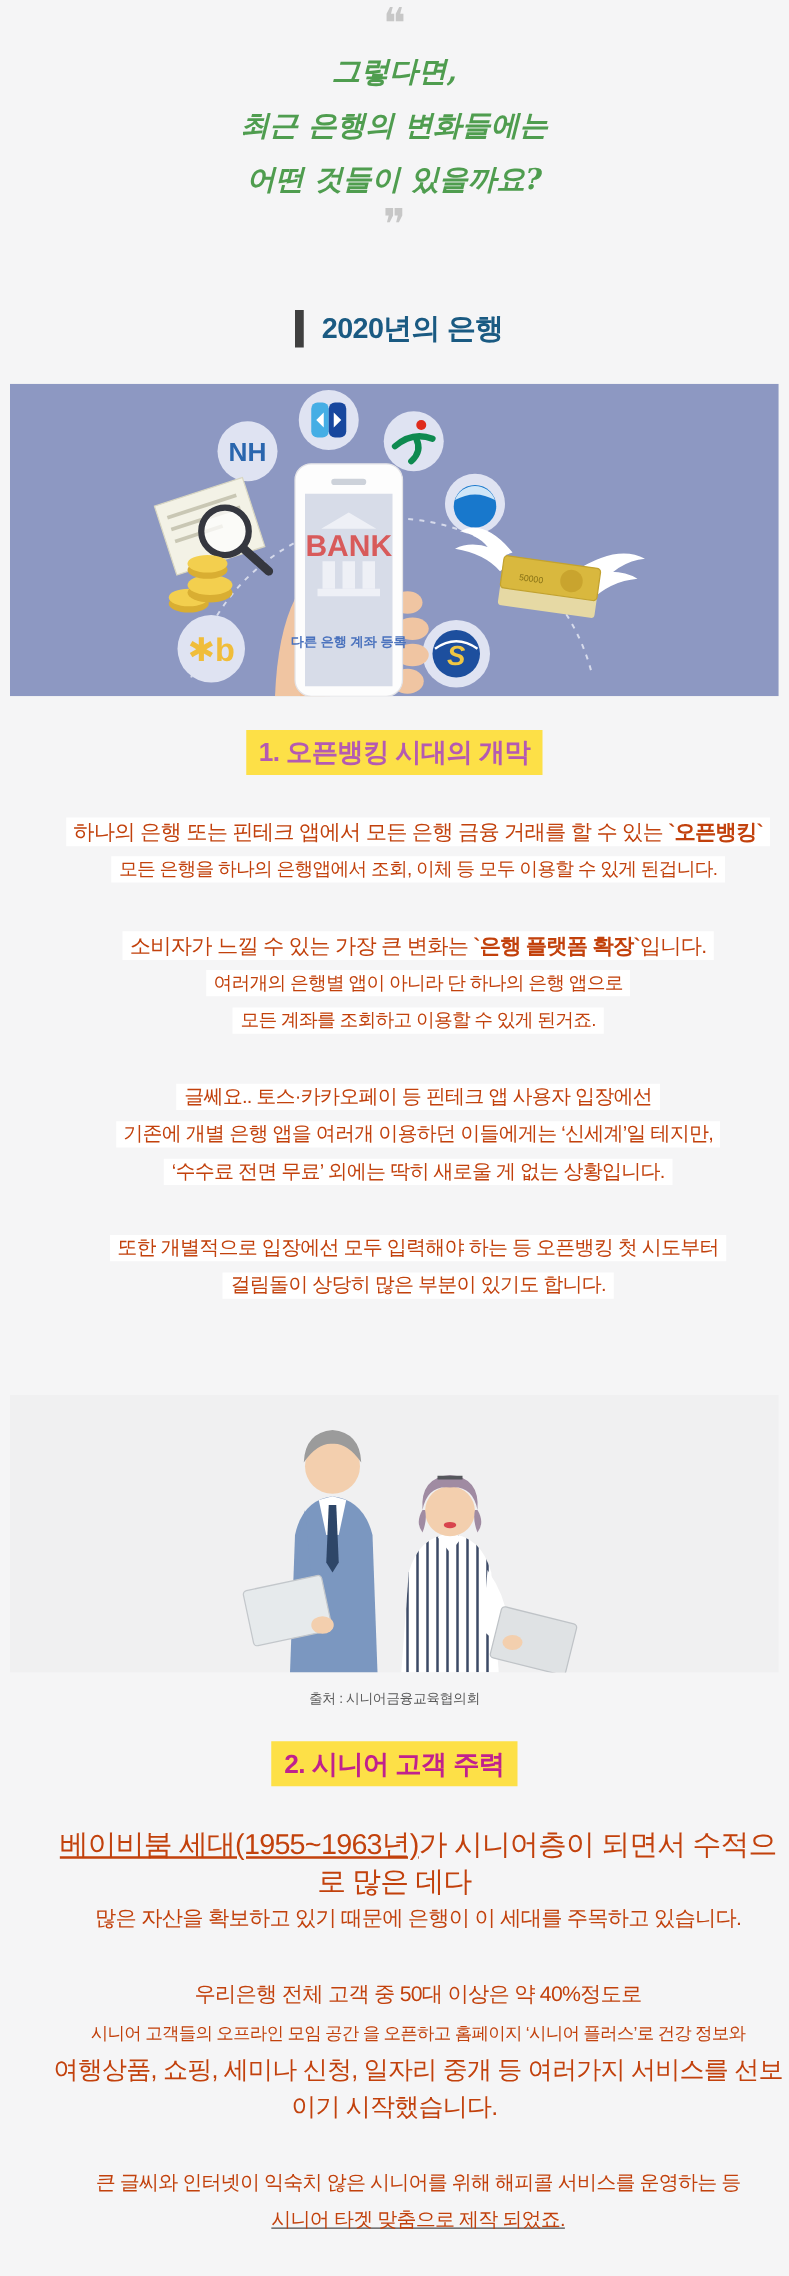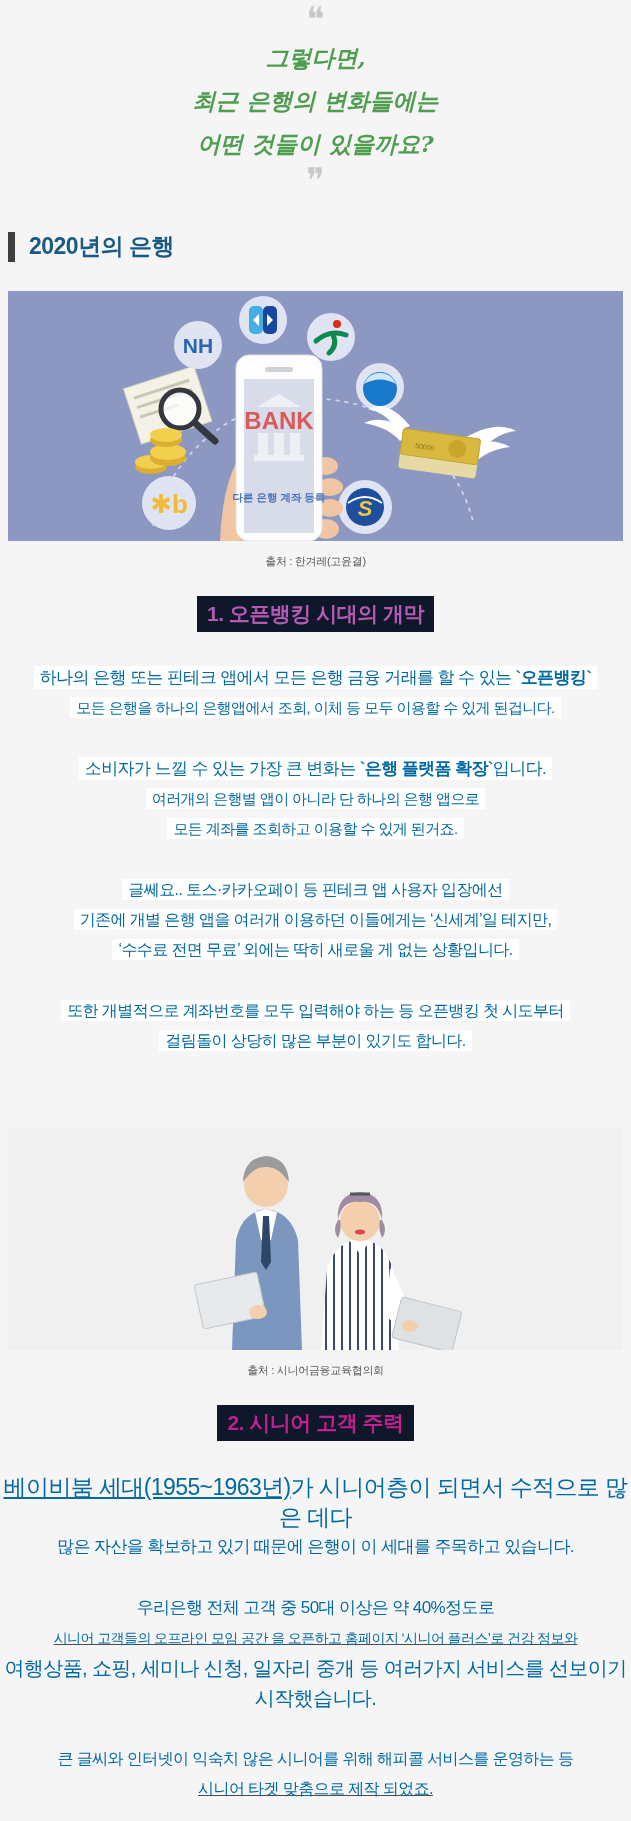--- a/index.html
+++ b/index.html
@@ -18,42 +18,42 @@
   .quote-line{
     font-family:"DejaVu Serif",serif;
     font-style:italic;
     font-weight:700;
     font-size:23px;
     line-height:43px;
     color:#4f9d4f;
   }
 
   
-  .section-header{display:flex;align-items:center;margin:36px 0 0 8px;}
+  .section-header{display:flex;align-items:center;margin:52px 0 0 8px;justify-content:center;}
   .section-bar{width:7px;height:30px;background:#3f3f3f;}
   .section-title{margin-left:14px;font-size:23px;font-weight:700;color:#1a5a82;letter-spacing:-0.5px;}
 
   
   .figure{width:615px;margin:0 auto;display:block;}
   .fig1-wrap{margin-top:29px;}
   .fig2-wrap{margin-top:72px;}
   .caption{margin-top:13px;font-size:11px;color:#595959;text-align:center;letter-spacing:-0.3px;}
 
   
   .article-heading{margin-top:27px;text-align:center;}
-  .article-heading .hl-inner{display:inline-block;background:#0f172a;padding:4px 10px;font-size:21px;font-weight:700;letter-spacing:-0.5px;}
+  .article-heading .hl-inner{display:inline-block;background:#fde047;padding:4px 10px;font-size:21px;font-weight:700;letter-spacing:-0.5px;}
   .h1-color{color:#b45ab2;}
   .h2-color{color:#c0218e;}
 
   
   .article{text-align:center;}
   .para{margin-top:31px;}
   .line{line-height:30px;letter-spacing:-0.6px;}
   .para.hl .line-inner{background:#ffffff;padding:2px 6px;}
-  .line-inner{color:#0369a1;}
+  .line-inner{color:#c2410c;margin-left:38px;}
 
   
   svg text{font-family:"Liberation Sans","DejaVu Sans",sans-serif;}
 </style>
 </head>
 <body>
 
 <div class="quote-block">
   <div class="quote-mark">❝</div>
   <div class="quote-lines">
@@ -161,21 +161,20 @@
       <rect x="236" y="88" width="70" height="154" fill="#d7dce8"></rect>
       <path d="M 249 116 L 271 103 L 293 116 Z" fill="#eef0f6"></path>
       <rect x="250" y="142" width="10" height="22" fill="#eef0f6"></rect>
       <rect x="266" y="142" width="10" height="22" fill="#eef0f6"></rect>
       <rect x="282" y="142" width="10" height="22" fill="#eef0f6"></rect>
       <rect x="246" y="164" width="50" height="6" fill="#eef0f6"></rect>
       <text x="271" y="138" text-anchor="middle" font-size="24" font-weight="700" fill="#d85a5a">BANK</text>
       <text x="271" y="210" text-anchor="middle" font-size="10.5" font-weight="700" fill="#4a72bd">다른 은행 계좌 등록</text>
     </g>
   </svg>
-  <div class="caption">출처 : 한겨레(고윤결)</div>
 </div>
 
 <div class="article-heading">
   <span class="hl-inner h1-color">1. 오픈뱅킹 시대의 개막</span>
 </div>
 <div class="article">
     <div class="para hl">
       <div class="line" style="font-size: 17px;"><span class="line-inner"><span>하나의 은행 또는 핀테크 앱에서 모든 은행 금융 거래를 할 수 있는 </span><span style="font-weight: 700;">`오픈뱅킹`</span></span></div>
       <div class="line" style="font-size: 15px;"><span class="line-inner"><span>모든 은행을 하나의 은행앱에서 조회, 이체 등 모두 이용할 수 있게 된겁니다.</span></span></div>
     </div>
@@ -183,21 +182,21 @@
       <div class="line" style="font-size: 17px;"><span class="line-inner"><span>소비자가 느낄 수 있는 가장 큰 변화는 </span><span style="font-weight: 700;">`은행 플랫폼 확장`</span><span>입니다.</span></span></div>
       <div class="line" style="font-size: 15px;"><span class="line-inner"><span>여러개의 은행별 앱이 아니라 단 하나의 은행 앱으로</span></span></div>
       <div class="line" style="font-size: 15px;"><span class="line-inner"><span>모든 계좌를 조회하고 이용할 수 있게 된거죠.</span></span></div>
     </div>
     <div class="para hl">
       <div class="line" style="font-size: 16px;"><span class="line-inner"><span>글쎄요.. 토스·카카오페이 등 핀테크 앱 사용자 입장에선</span></span></div>
       <div class="line" style="font-size: 16px;"><span class="line-inner"><span>기존에 개별 은행 앱을 여러개 이용하던 이들에게는 ‘신세계’일 테지만,</span></span></div>
       <div class="line" style="font-size: 16px;"><span class="line-inner"><span>‘수수료 전면 무료’ 외에는 딱히 새로울 게 없는 상황입니다.</span></span></div>
     </div>
     <div class="para hl">
-      <div class="line" style="font-size: 16px;"><span class="line-inner"><span>또한 개별적으로 계좌번호를 모두 입력해야 하는 등 오픈뱅킹 첫 시도부터</span></span></div>
+      <div class="line" style="font-size: 16px;"><span class="line-inner"><span>또한 개별적으로 입장에선 모두 입력해야 하는 등 오픈뱅킹 첫 시도부터</span></span></div>
       <div class="line" style="font-size: 16px;"><span class="line-inner"><span>걸림돌이 상당히 많은 부분이 있기도 합니다.</span></span></div>
     </div>
   </div>
 
 <div class="fig2-wrap">
   <svg class="figure" width="615" height="222" viewBox="0 0 615 222">
     <rect x="0" y="0" width="615" height="222" fill="#f0f0f1"></rect>
 
     <g>
       <path d="M 224 222 L 228 112 Q 234 84 258 81 Q 283 84 290 112 L 294 222 Z" fill="#7b97c0"></path>
@@ -250,20 +249,20 @@
 <div class="article-heading">
   <span class="hl-inner h2-color">2. 시니어 고객 주력</span>
 </div>
 <div class="article">
     <div class="para">
       <div class="line" style="font-size: 23px;"><span class="line-inner"><span style="text-decoration: underline;">베이비붐 세대(1955~1963년)</span><span>가 시니어층이 되면서 수적으로 많은 데다</span></span></div>
       <div class="line" style="font-size: 17px;"><span class="line-inner"><span>많은 자산을 확보하고 있기 때문에 은행이 이 세대를 주목하고 있습니다.</span></span></div>
     </div>
     <div class="para">
       <div class="line" style="font-size: 17px;"><span class="line-inner"><span>우리은행 전체 고객 중 50대 이상은 약 40%정도로</span></span></div>
-      <div class="line" style="font-size: 14px; text-decoration: underline;"><span class="line-inner"><span>시니어 고객들의 오프라인 모임 공간 을 오픈하고  홈페이지 ‘시니어 플러스’로 건강 정보와</span></span></div>
+      <div class="line" style="font-size: 14px;"><span class="line-inner"><span>시니어 고객들의 오프라인 모임 공간 을 오픈하고  홈페이지 ‘시니어 플러스’로 건강 정보와</span></span></div>
       <div class="line" style="font-size: 20px;"><span class="line-inner"><span>여행상품, 쇼핑, 세미나 신청, 일자리 중개 등 여러가지 서비스를 선보이기 시작했습니다.</span></span></div>
     </div>
     <div class="para">
       <div class="line" style="font-size: 16px;"><span class="line-inner"><span>큰 글씨와 인터넷이 익숙치 않은 시니어를 위해 해피콜 서비스를 운영하는 등</span></span></div>
       <div class="line" style="font-size: 16px; text-decoration: underline;"><span class="line-inner"><span>시니어 타겟 맞춤으로 제작 되었죠.</span></span></div>
     </div>
   </div>
 
 </body></html>

